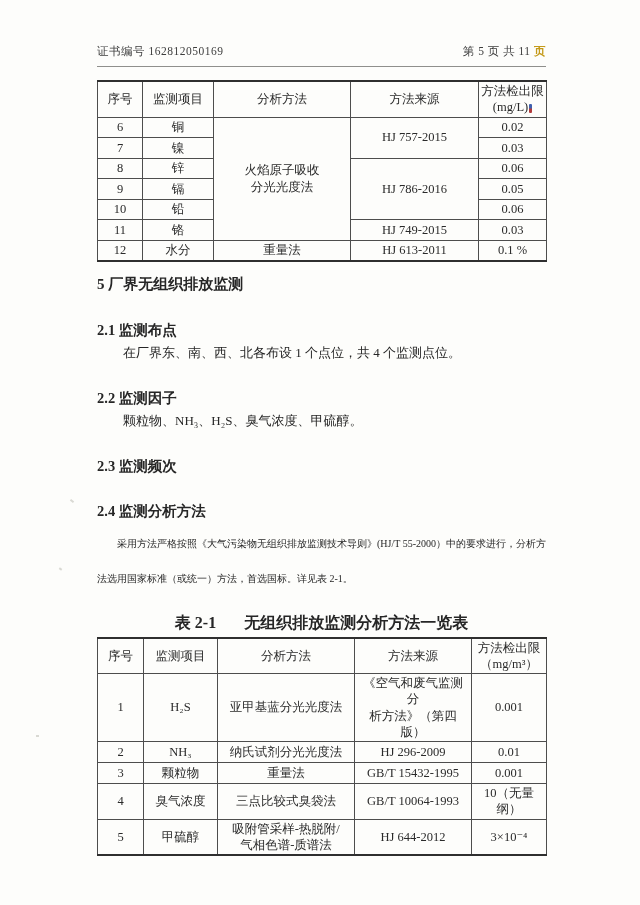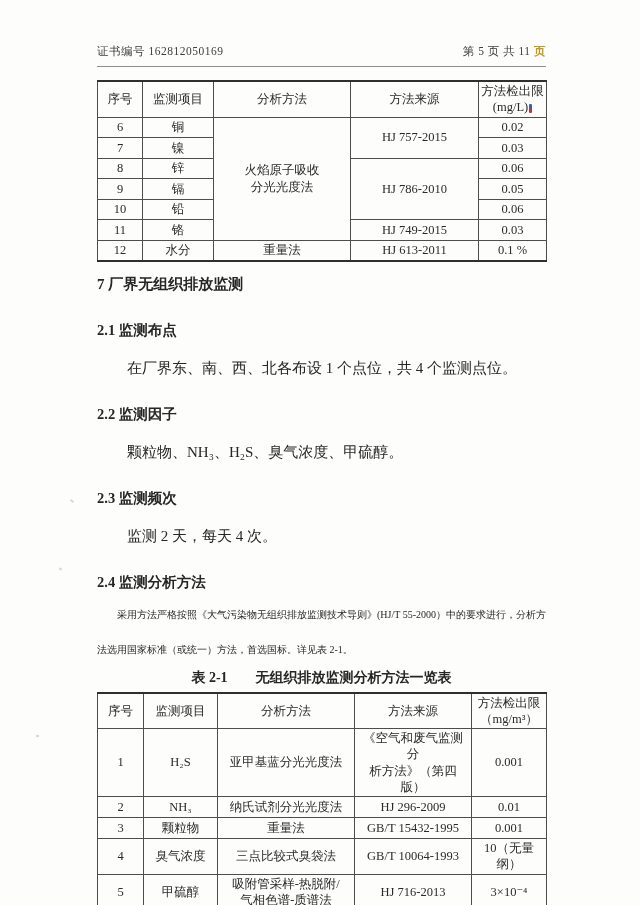--- a/index.html
+++ b/index.html
@@ -45,30 +45,30 @@
   .t2 tr.r-tall2 { height:33px; }
   .ink-mark {
     display:inline-block; width:3px; height:9px; margin-left:1px;
     vertical-align:middle; border-radius:1px;
     background:linear-gradient(#3f5fae 40%, #b23b3b 60%);
   }
 
   
   .h-main { margin-top:12px; font-size:15px; font-weight:bold; line-height:21px; }
   .h-sub  { margin-top:25px; font-size:14.5px; font-weight:bold; line-height:20px; }
-  .body-line { margin-top:18px; font-size:15px; line-height:21px; text-indent:2em; }
+  .body-line { margin-top:2px; font-size:13px; line-height:21px; text-indent:2em; }
   .para {
     margin-top:5px; font-size:10px; line-height:35px;
     text-indent:2em; text-align:justify;
   }
 
   
   .caption {
-    margin-top:2px; display:flex; justify-content:center; gap:28px;
-    font-size:14px; font-weight:bold; line-height:17px;
+    margin-top:18px; display:flex; justify-content:center; gap:28px;
+    font-size:16px; font-weight:bold; line-height:17px;
   }
   .t2 { margin-top:6px; }
 
   
   .speck { position:absolute; background:#d9d9d3; }
   .speck1 { left:70px; top:500px; width:4px; height:2px; transform:rotate(40deg); }
   .speck2 { left:59px; top:568px; width:3px; height:2px; transform:rotate(35deg); }
   .speck3 { left:36px; top:735px; width:3px; height:2px; }
 </style>
 </head>
@@ -112,21 +112,21 @@
         <td>0.02</td>
       </tr>
       <tr class="drow">
         <td>7</td>
         <td>镍</td>
         <td>0.03</td>
       </tr>
       <tr class="drow">
         <td>8</td>
         <td>锌</td>
-        <td rowspan="3">HJ 786-2010</td>
+        <td rowspan="3">HJ 786-2016</td>
         <td>0.06</td>
       </tr>
       <tr class="drow">
         <td>9</td>
         <td>镉</td>
         <td>0.05</td>
       </tr>
       <tr class="drow">
         <td>10</td>
         <td>铅</td>
@@ -141,30 +141,29 @@
       <tr class="drow">
         <td>12</td>
         <td>水分</td>
         <td>重量法</td>
         <td>HJ 613-2011</td>
         <td>0.1 %</td>
       </tr>
     </tbody>
       </table>
 
-    <div class="h-main">7 厂界无组织排放监测</div>
+    <div class="h-main">5 厂界无组织排放监测</div>
 
     <div class="h-sub">2.1 监测布点</div>
     <div class="body-line">在厂界东、南、西、北各布设 1 个点位，共 4 个监测点位。</div>
 
     <div class="h-sub">2.2 监测因子</div>
     <div class="body-line">颗粒物、NH₃、H₂S、臭气浓度、甲硫醇。</div>
 
     <div class="h-sub">2.3 监测频次</div>
-    <div class="body-line">监测 2 天，每天 4 次。</div>
 
     <div class="h-sub">2.4 监测分析方法</div>
     <div class="para">采用方法严格按照《大气污染物无组织排放监测技术导则》(HJ/T 55-2000）中的要求进行，分析方法选用国家标准（或统一）方法，首选国标。详见表 2-1。</div>
 
     <div class="caption">
       <span>表 2-1</span>
       <span>无组织排放监测分析方法一览表</span>
     </div>
 
     <table class="dtable t2">
@@ -211,20 +210,20 @@
         <td>臭气浓度</td>
         <td>三点比较式臭袋法</td>
         <td>GB/T 10064-1993</td>
         <td>10（无量纲）</td>
       </tr>
       <tr class="r-tall2">
         <td>5</td>
         <td>甲硫醇</td>
         <td class="preline">吸附管采样-热脱附/
 气相色谱-质谱法</td>
-        <td>HJ 716-2013</td>
+        <td>HJ 644-2012</td>
         <td>3×10⁻⁴</td>
       </tr>
     </tbody>
       </table>
 
   </div>
 </div>
 
 </body></html>

